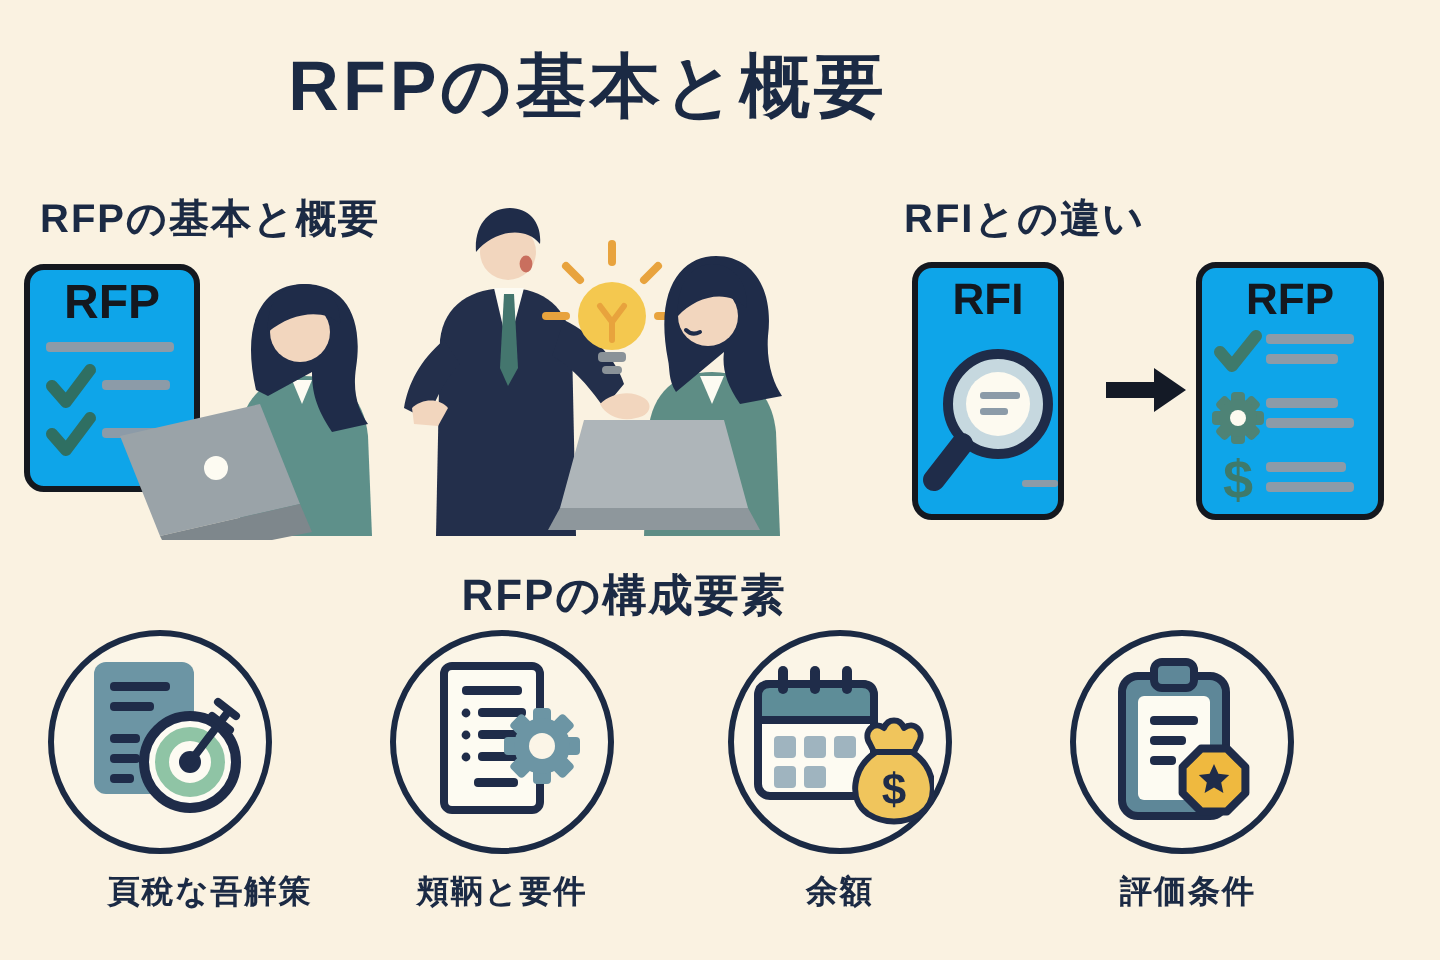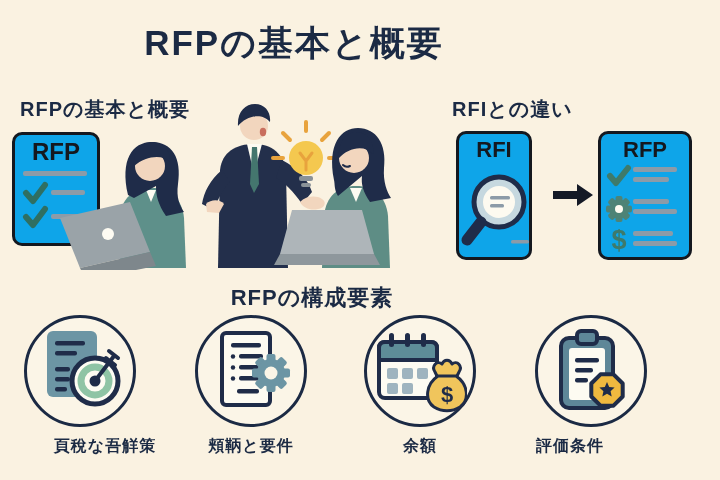--- a/index.html
+++ b/index.html
@@ -19,21 +19,21 @@
   .left-rfp .doc-label{font-size:24px;}
   .rfi-card .doc-label,.rfp2-card .doc-label{font-size:22px;}
   .card-art{display:block;margin:2px auto 0 auto;}
   .arrow-svg{position:absolute;left:551px;top:182px;width:44px;height:26px;}
   .illustration{position:absolute;left:50px;top:100px;width:382px;height:170px;}
   .circle{position:absolute;width:112px;height:112px;border:3.5px solid #1B2A44;border-radius:50%;
           background:#FBF5E7;display:flex;align-items:center;justify-content:center;box-sizing:border-box;}
   .c1{left:24px;top:315px;} .c2{left:195px;top:315px;} .c3{left:364px;top:315px;} .c4{left:535px;top:315px;}
   .comp-label{position:absolute;top:436px;width:160px;text-align:center;font-weight:800;
               font-size:16px;color:#1B2A44;letter-spacing:1px;}
-  .l1{left:0px;margin-left:25px;} .l2{left:171px;} .l3{left:340px;} .l4{left:490px;}
+  .l1{left:0px;margin-left:25px;} .l2{left:171px;} .l3{left:340px;} .l4{left:514px;}
   svg text{font-family:"Liberation Sans","DejaVu Sans",sans-serif;}
 </style>
 </head>
 <body>
 
 <div class="canvas">
 
   <div class="title">RFPの基本と概要</div>
 
   <div class="heading h-purpose">RFPの基本と概要</div>

